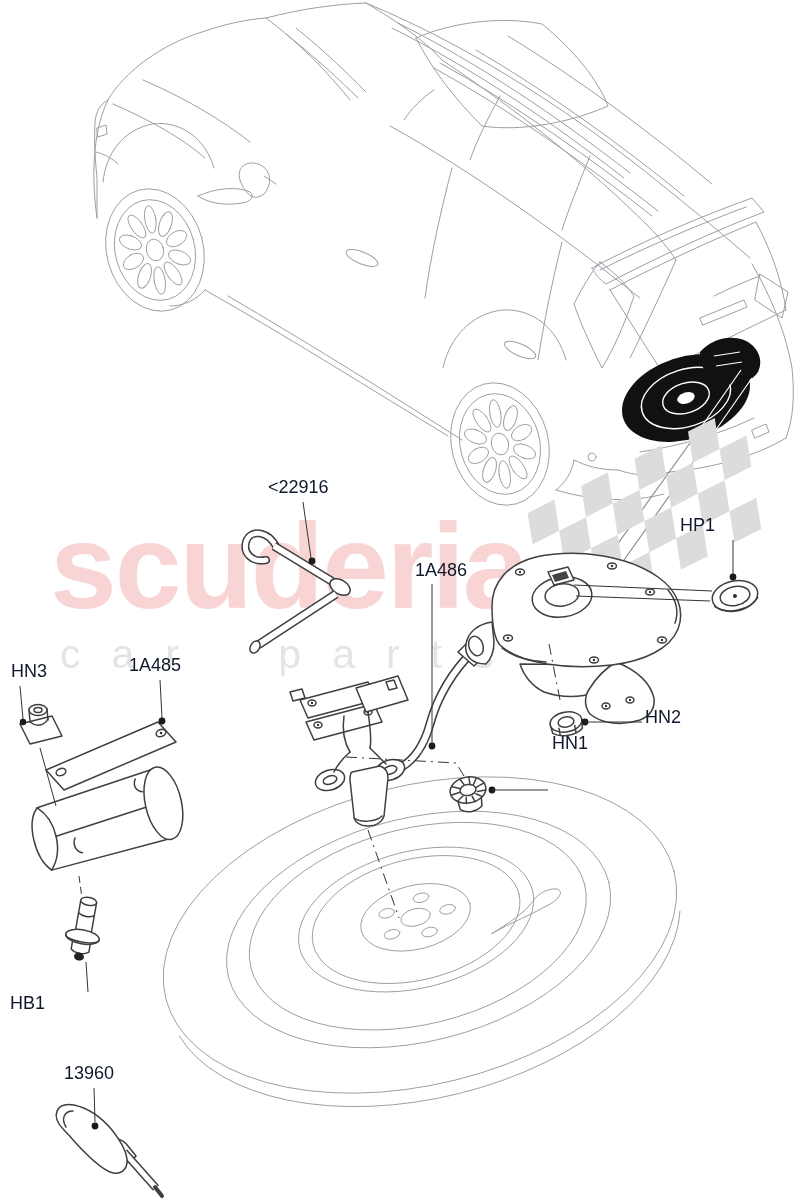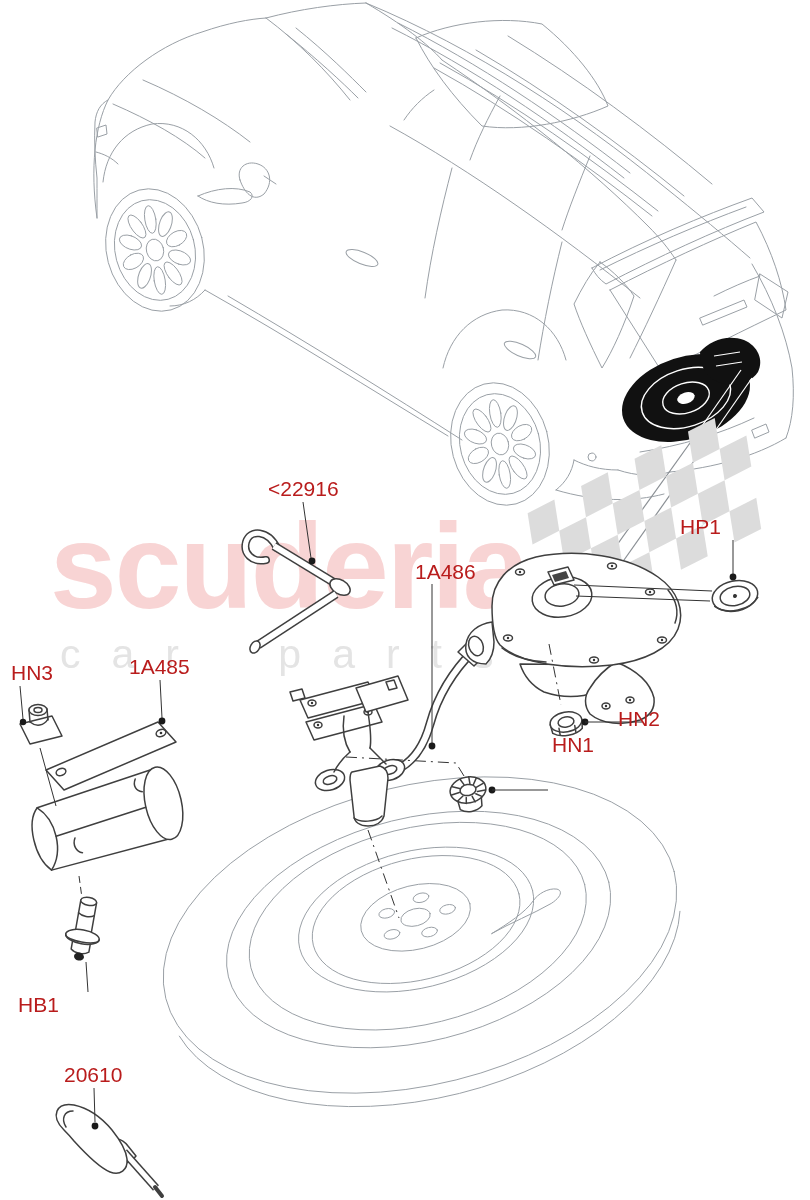--- a/index.html
+++ b/index.html
@@ -11,21 +11,21 @@
   .wm-brand{
     left:50px;top:506px;font-size:120px;font-weight:bold;
     color:#f8d4d4;letter-spacing:-2px;line-height:1;
   }
   .wm-tagline{
     left:60px;top:634px;font-size:41px;color:#e4e4e4;
     letter-spacing:31px;word-spacing:26px;line-height:1;
   }
   svg.art{position:absolute;left:0;top:0;z-index:2;}
   .lbl{
-    position:absolute;z-index:3;color:#b91c1c;font-size:21px;
+    position:absolute;z-index:3;color:#0f172a;font-size:18px;
     line-height:1;white-space:nowrap;cursor:pointer;text-align:center;
   }
   .carline{stroke:#9aa0a6;fill:none;stroke-width:1;stroke-linecap:round;stroke-linejoin:round;}
   .partline{stroke:#3f3f3f;fill:none;stroke-width:1.5;stroke-linecap:round;stroke-linejoin:round;}
   .partfill{stroke:#3f3f3f;fill:#ffffff;stroke-width:1.5;stroke-linejoin:round;}
   .leader{stroke:#333333;fill:none;stroke-width:1;}
 </style>
 </head>
 <body>
 
@@ -361,18 +361,18 @@
       <path class="leader" d="M 94,1088 L 95,1122"></path>
         <circle cx="95" cy="1126" r="3.4" fill="#1a1a1a"></circle>
     </g>
   </svg>
 
   <div class="lbl" style="left:268px;top:478px">&lt;22916</div>
   <div class="lbl" style="left:415px;top:561px">1A486</div>
   <div class="lbl" style="left:680px;top:516px">HP1</div>
   <div class="lbl" style="left:11px;top:662px">HN3</div>
   <div class="lbl" style="left:129px;top:656px">1A485</div>
-  <div class="lbl" style="left:618px;top:708px">HN2</div>
+  <div class="lbl" style="left:645px;top:708px">HN2</div>
   <div class="lbl" style="left:552px;top:734px">HN1</div>
-  <div class="lbl" style="left:18px;top:994px">HB1</div>
-  <div class="lbl" style="left:64px;top:1064px">20610</div>
+  <div class="lbl" style="left:10px;top:994px">HB1</div>
+  <div class="lbl" style="left:64px;top:1064px">13960</div>
 
 </div>
 
 </body></html>

